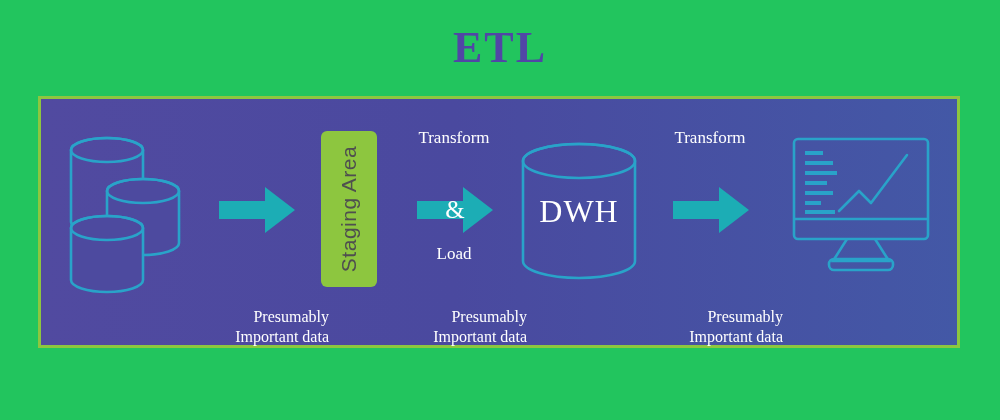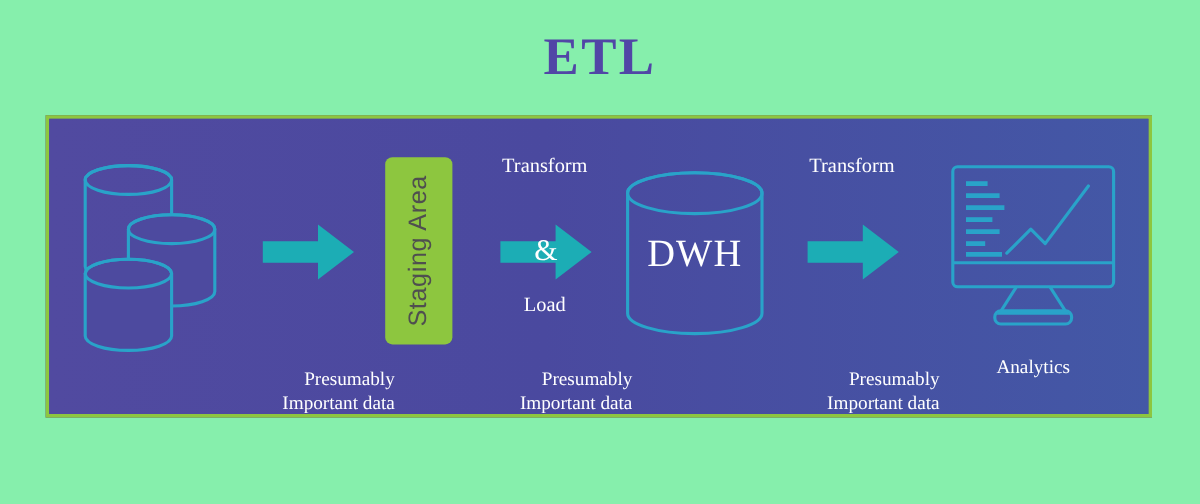--- a/index.html
+++ b/index.html
@@ -10,21 +10,21 @@
   body {
     width: 1000px;
     height: 420px;
     font-family: "Liberation Serif", "DejaVu Serif", serif;
     overflow: hidden;
   }
   #root {
     position: relative;
     width: 1000px;
     height: 420px;
-    background: #86efac;
+    background: #22c55e;
   }
 
   
   #diagram-title {
     position: absolute;
     left: 0;
     top: 26px;
     width: 1000px;
     text-align: center;
     font-family: "Liberation Serif", "DejaVu Serif", serif;
@@ -242,17 +242,16 @@
             <line x1="28" y1="20" x2="46" y2="20"></line>
             <line x1="28" y1="30" x2="56" y2="30"></line>
             <line x1="28" y1="40" x2="60" y2="40"></line>
             <line x1="28" y1="50" x2="50" y2="50"></line>
             <line x1="28" y1="60" x2="56" y2="60"></line>
             <line x1="28" y1="70" x2="44" y2="70"></line>
             <line x1="28" y1="79" x2="58" y2="79"></line>
           </g>
         </svg>
       </span>
-      <div class="step-label" style="left:0; top:166px; width:168px; font-size:16px;">Analytics</div>
     </div>
 
   </div>
 </div>
 
 </body></html>

